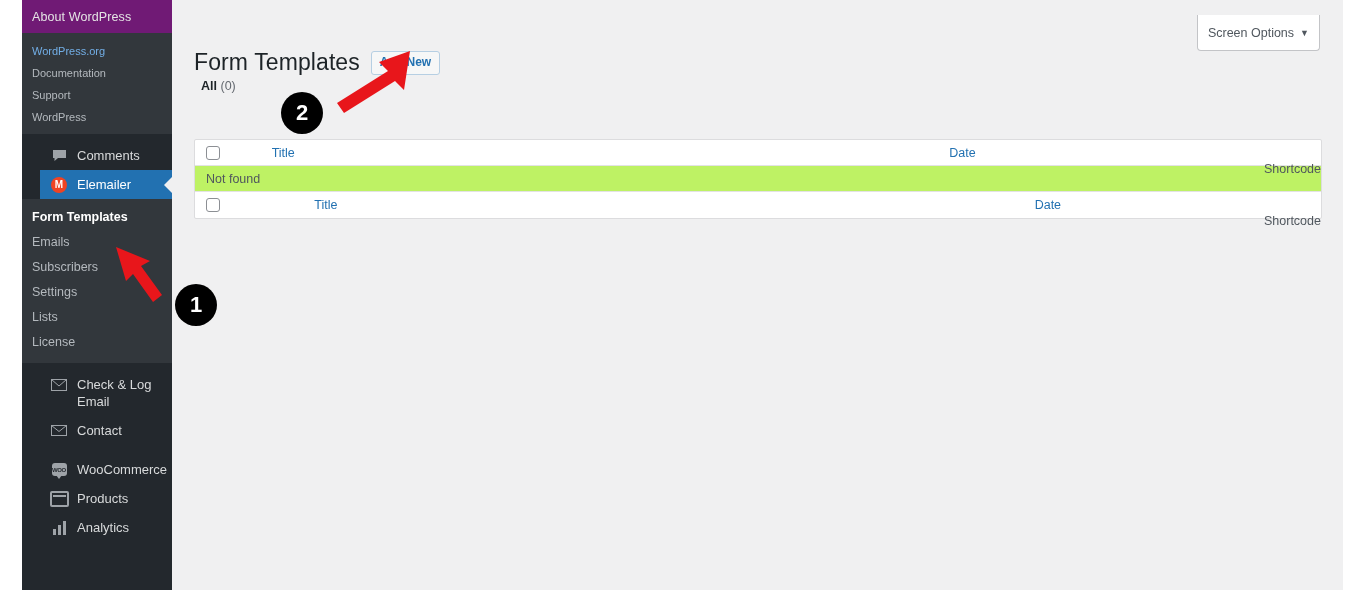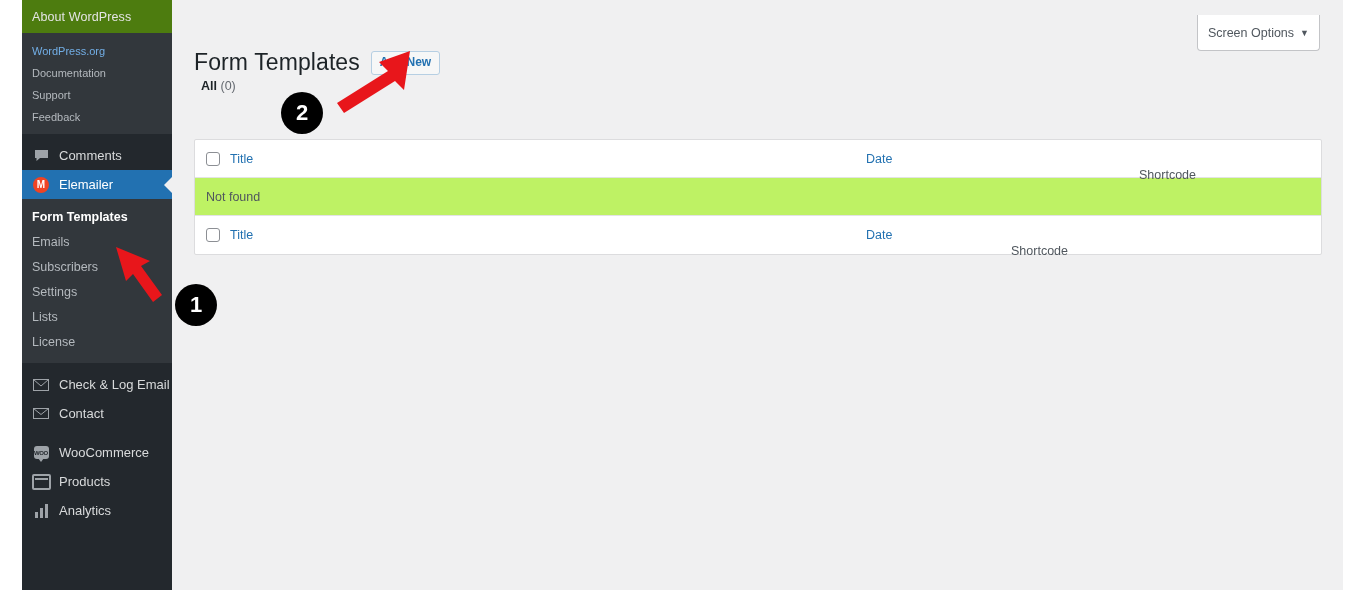--- a/index.html
+++ b/index.html
@@ -39,21 +39,21 @@
     top: 0;
     width: 150px;
     height: 590px;
     background: #23282d;
     color: #b4b9be;
     font-size: 13px;
     overflow: hidden;
   }
   .sb-about {
     height: 33px;
-    background: #4d7c0f;
+    background: #701a75;
     display: flex;
     align-items: center;
     padding-left: 10px;
     color: #e5e5e5;
     font-size: 12.5px;
     letter-spacing: .1px;
   }
   .sb-links {
     padding: 7px 0 6px 0;
     background: #32373c;
@@ -73,20 +73,21 @@
   }
 
   .sb-item {
     display: flex;
     align-items: flex-start;
     padding: 6px 0 6px 9px;
     font-size: 13px;
     line-height: 17px;
     color: #d8dadb;
     position: relative;
+    margin-left: 18px;
   }
   .sb-item .ico {
     width: 20px;
     min-width: 20px;
     height: 17px;
     margin-right: 8px;
     display: flex;
     align-items: center;
     justify-content: center;
     opacity: .85;
@@ -258,22 +259,23 @@
     width: 1128px;
     background: #ffffff;
     border: 1px solid #dcdcde;
     border-radius: 2px;
     box-sizing: border-box;
     font-size: 12.5px;
   }
   .tr {
     display: flex;
     align-items: center;
-    height: 38px;
+    height: 26px;
     box-sizing: border-box;
+    justify-content: space-between;
   }
   .tr.head { border-bottom: 1px solid #e3e3e4; }
   .tr.empty {
     background: #bef264;
     border-bottom: 1px solid #e3e3e4;
     color: #50575e;
     padding-left: 11px;
   }
   .tr.foot { }
   .cb-cell {
@@ -329,21 +331,21 @@
   <div class="sidebar">
 
     <div class="sb-about">
       <span>About WordPress</span>
     </div>
 
     <div class="sb-links">
       <a class="sb-link blue">WordPress.org</a>
       <a class="sb-link">Documentation</a>
       <a class="sb-link">Support</a>
-      <a class="sb-link">Feedback</a>
+      <a class="sb-link">WordPress</a>
     </div>
 
     <div class="sb-sep"></div>
 
     <div class="sb-item">
       <span class="ico">
         <svg width="15" height="14" viewBox="0 0 15 14">
           <path d="M1 1h13v8H6l-3.5 3V9H1z" fill="#b4b9be"></path>
         </svg>
       </span>

